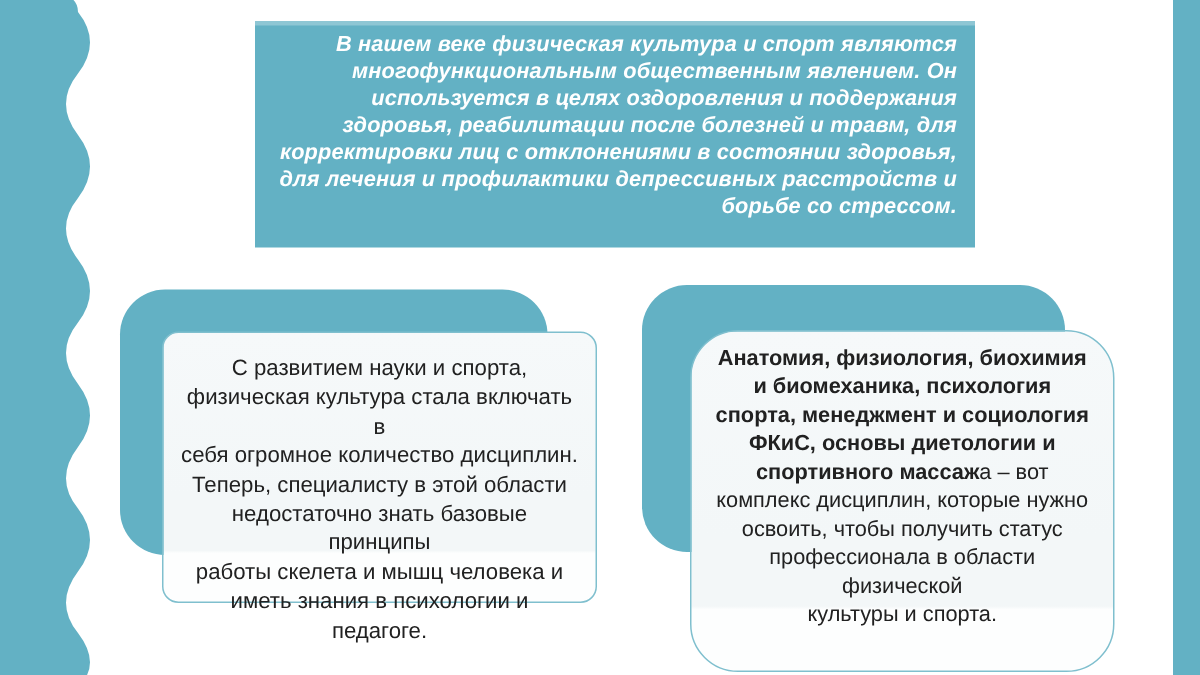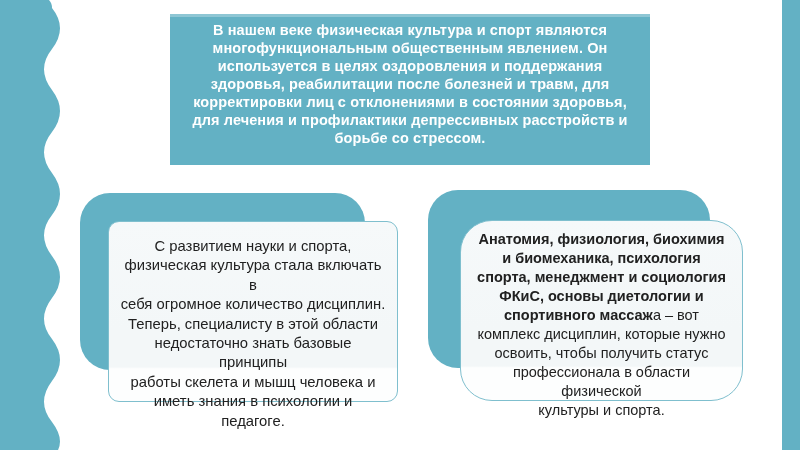--- a/index.html
+++ b/index.html
@@ -39,23 +39,24 @@
     width:480px; height:151px;
     background:var(--accent);
     box-shadow: inset 0 3px 0 rgba(255,255,255,0.28);
     padding:7px 12px 0 12px;
   }
   .header-box p{
     color:var(--header-text);
     font-weight:bold;
     font-size:14.5px;
     line-height:18px;
-    text-align:center;
+    text-align:right;
     white-space:pre-line;
     letter-spacing:0.1px;
+    font-style:italic;
   }
   
   .card-back{
     position:absolute;
     background:var(--accent);
     border-radius:30px;
   }
   .card-front{
     position:absolute;
     background:linear-gradient(180deg, #f6f9fa 0%, var(--card-shade) 60%, var(--card-shade) 81%, var(--card-bottom) 82%, var(--card-bottom) 100%);
@@ -64,21 +65,21 @@
   }
   .card-front p{
     color:var(--body-text);
     text-align:center;
     white-space:pre-line;
   }
   .left-back{ left:80px; top:193px; width:285px; height:177px; }
   .left-front{ left:108px; top:221px; width:290px; height:181px; padding:15px 11px 0 11px;border-radius:11px; }
   .left-front p{ font-size:14.8px; line-height:19.4px; }
   .right-back{ left:428px; top:190px; width:282px; height:178px; }
-  .right-front{ left:460px; top:220px; width:283px; height:181px; padding:9px 11px 0 11px; }
+  .right-front{ left:460px; top:220px; width:283px; height:228px; padding:9px 11px 0 11px; }
   .right-front p{ font-size:14.5px; line-height:19px; }
   .bold-run{ font-weight:bold; }
 </style>
 </head>
 <body>
 
 <div class="slide">
 
   <svg class="wave" viewBox="0 0 70 450" preserveAspectRatio="none" aria-hidden="true">
     <path d="M0,0 L49,0 Q52,3 52,8 Q68,28 52,49 Q36,69 52,90 Q68,111 52,132 Q36,152 52,173 Q68,194 52,215 Q36,235 52,256 Q68,277 52,298 Q36,319 52,339 Q68,360 52,381 Q36,402 52,422 Q68,443 52,458 L0,458 Z"></path>

